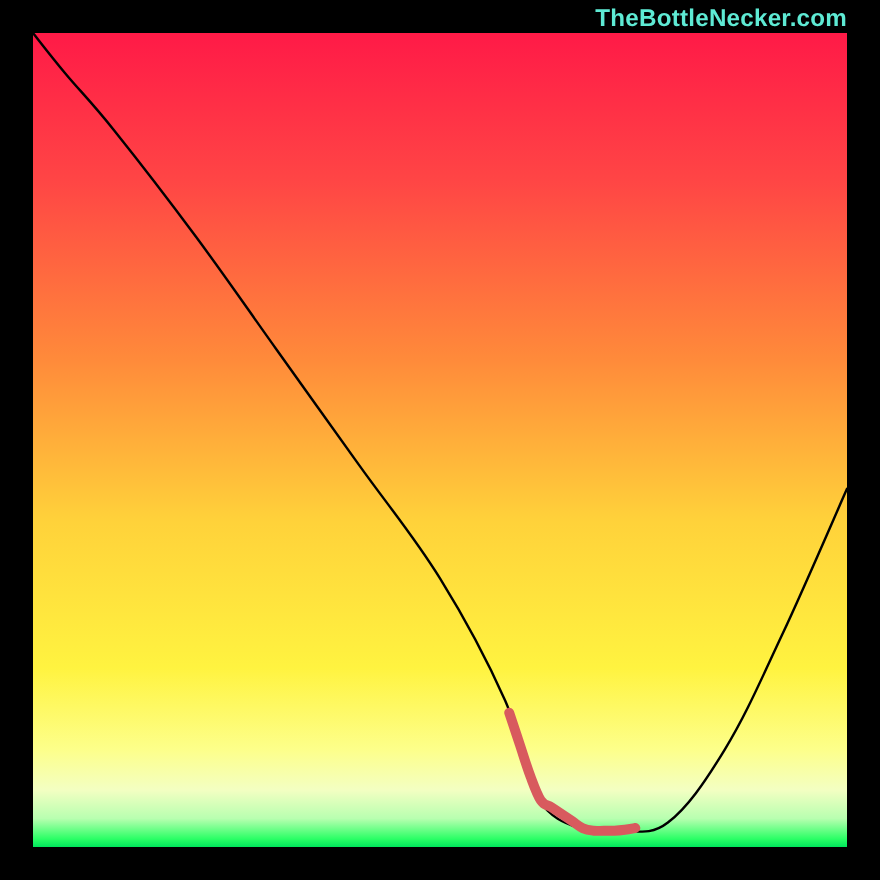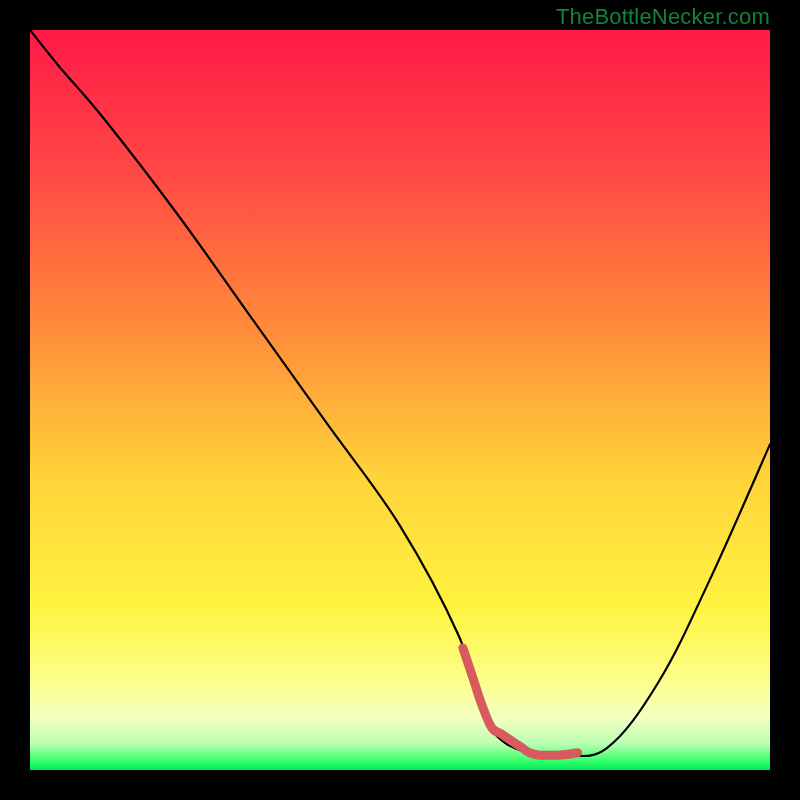--- a/index.html
+++ b/index.html
@@ -38,23 +38,23 @@
     position: absolute;
     left: 0;
     top: 0;
     width: 100%;
     height: 100%;
   }
   .watermark {
     position: absolute;
     top: 4px;
     right: 30px;
-    color: #15803d;
+    color: #5eead4;
     font-size: 22px;
-    font-weight: 400;
+    font-weight: 700;
     letter-spacing: 0.2px;
   }
 </style>
 </head>
 <body>
 
 <div class="frame">
 
   <div class="plot">
 

